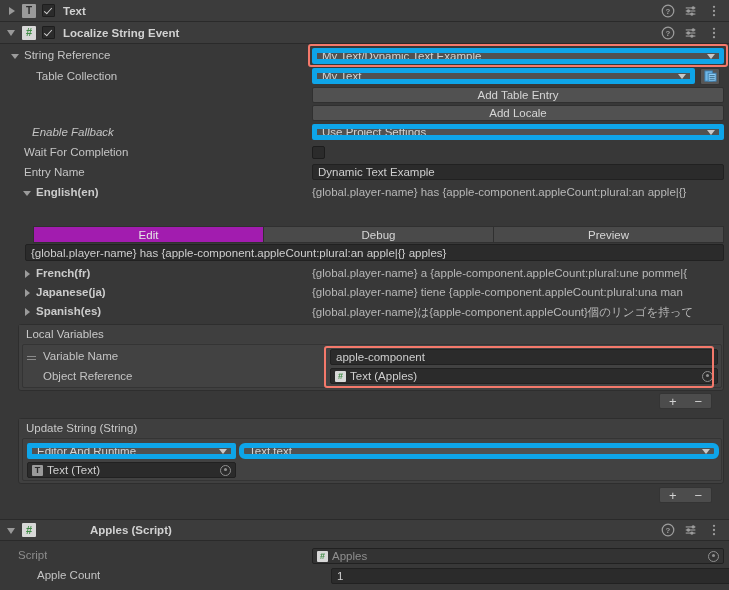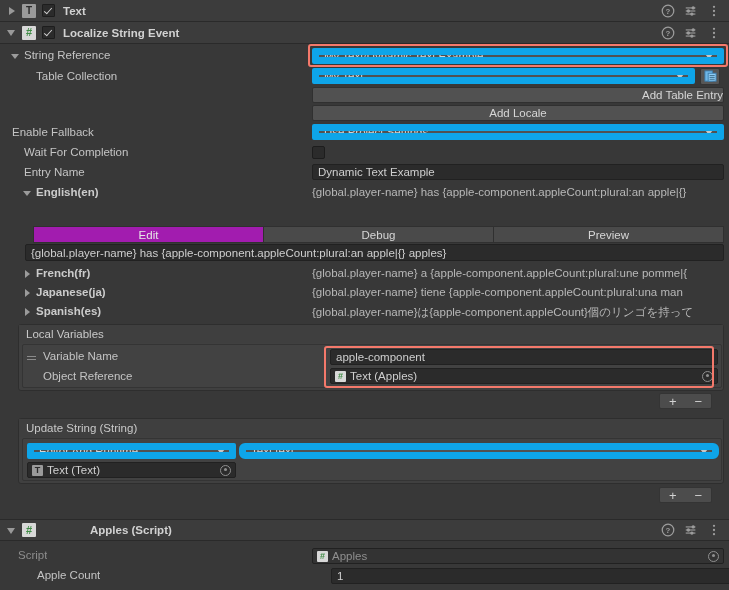--- a/index.html
+++ b/index.html
@@ -102,21 +102,21 @@
     overflow: hidden;
     font-size: 11.5px;
   }
   .label.dim { color: #8d8d8d; }
   .label.bold { font-weight: bold; color: #cbcbcb; }
 
   
   .popup {
     height: 16px;
     background: #515151;
-    border: 7px solid #0ea5e9;
+    border: 5px solid #0ea5e9;
     border-radius: 2px;
     display: flex; align-items: center;
     padding: 0 4px 0 5px;
     box-sizing: border-box;
     color: #d4d4d4;
     font-size: 11.5px;
     cursor: pointer;
     white-space: nowrap; overflow: hidden;
   }
   .popup .cap { flex: 1 1 auto; overflow: hidden; text-overflow: ellipsis; }
@@ -412,29 +412,29 @@
       <svg width="13" height="13" viewBox="0 0 14 14">
         <rect x="1" y="1" width="8" height="11" fill="#6fb7e8" stroke="#3d7fae" stroke-width="1"></rect>
         <rect x="4.5" y="3.5" width="8.5" height="8.5" fill="#8fcdf5" stroke="#3d7fae" stroke-width="1"></rect>
         <line x1="6" y1="6" x2="11.5" y2="6" stroke="#33607d" stroke-width="0.9"></line>
         <line x1="6" y1="8" x2="11.5" y2="8" stroke="#33607d" stroke-width="0.9"></line>
         <line x1="6" y1="10" x2="11.5" y2="10" stroke="#33607d" stroke-width="0.9"></line>
       </svg>
     </div>
   </div>
 
-  <div class="abs btn" style="left:312px;top:87px;width:412px;justify-content:flex-end;">
+  <div class="abs btn" style="left:312px;top:87px;width:412px;">
     <span>Add Table Entry</span>
   </div>
   <div class="abs btn" style="left:312px;top:105px;width:412px;">
     <span>Add Locale</span>
   </div>
 
   <div class="abs" style="left:0;top:124px;width:729px;height:18px;">
-    <div class="abs label" style="left:12px;top:2px;">Enable Fallback</div>
+    <div class="abs label" style="left:32px;top:2px;font-style:italic;">Enable Fallback</div>
     <div class="abs popup" style="left:312px;top:0px;width:412px;">
       <span class="cap">Use Project Settings</span>
       <span class="caret"></span>
     </div>
   </div>
 
   <div class="abs" style="left:0;top:144px;width:729px;height:18px;">
     <div class="abs label" style="left:24px;top:2px;">Wait For Completion</div>
     <div class="abs toggle-box" style="left:312px;top:2px;"></div>
   </div>

